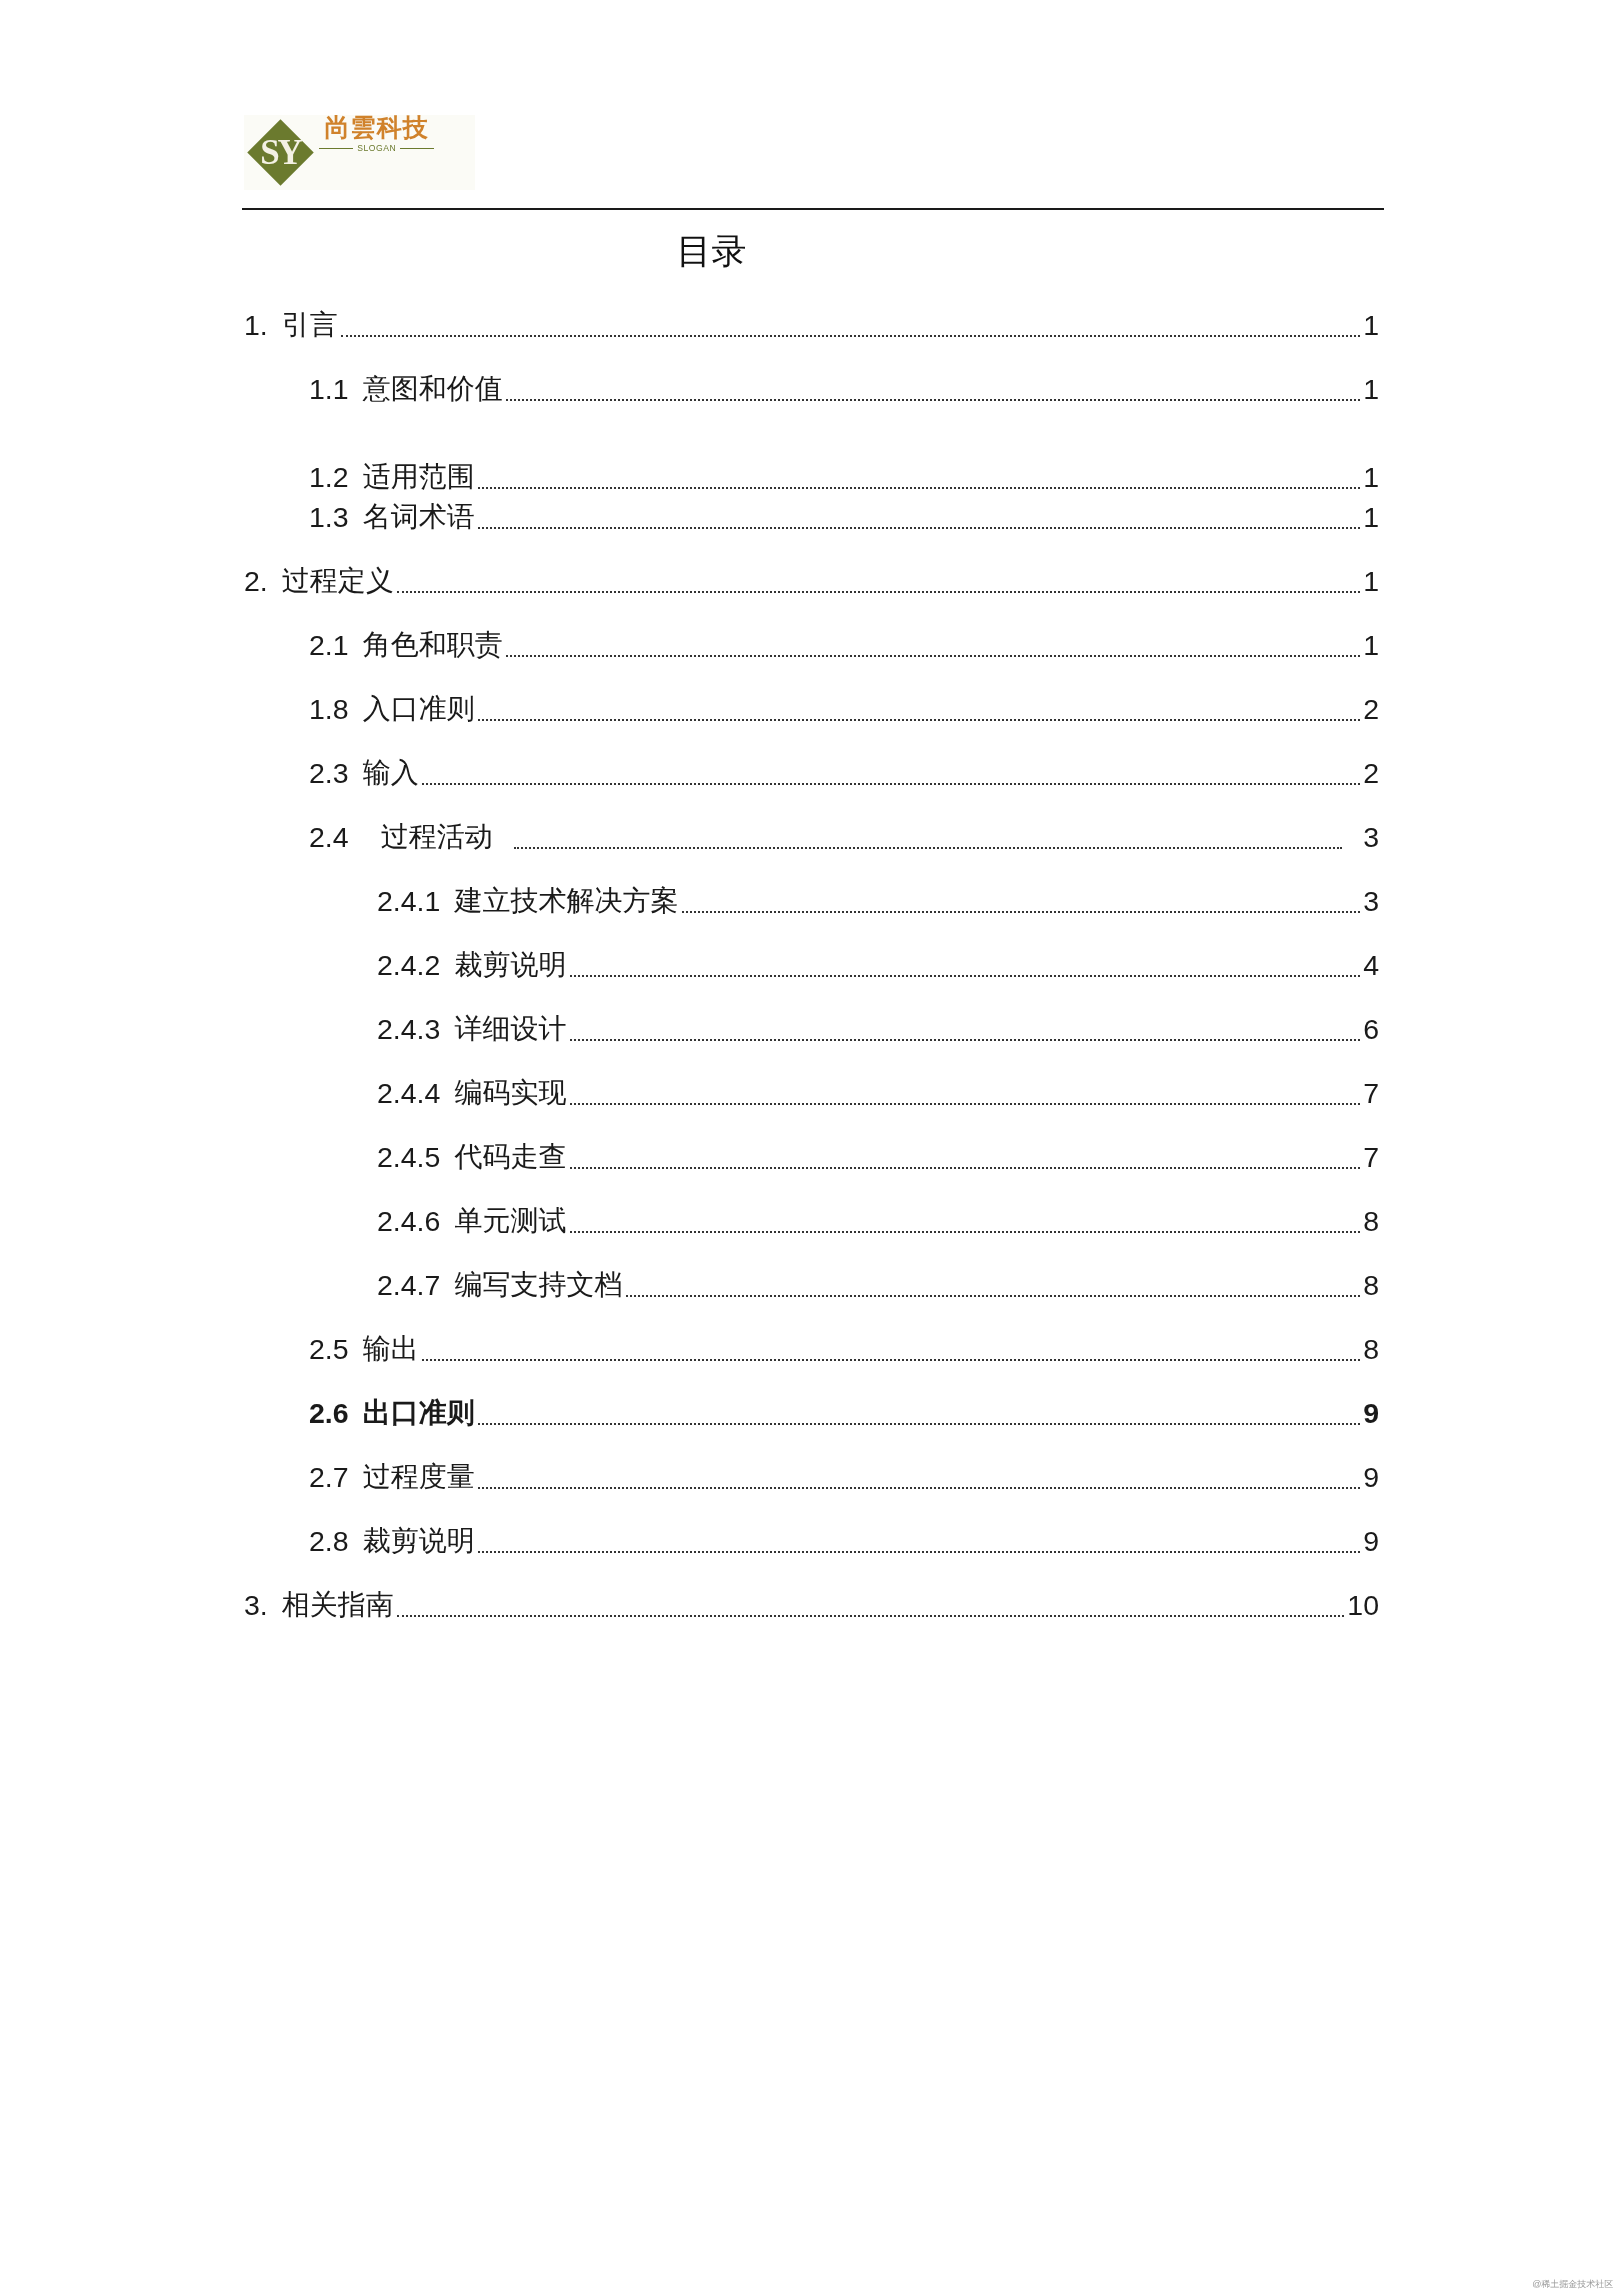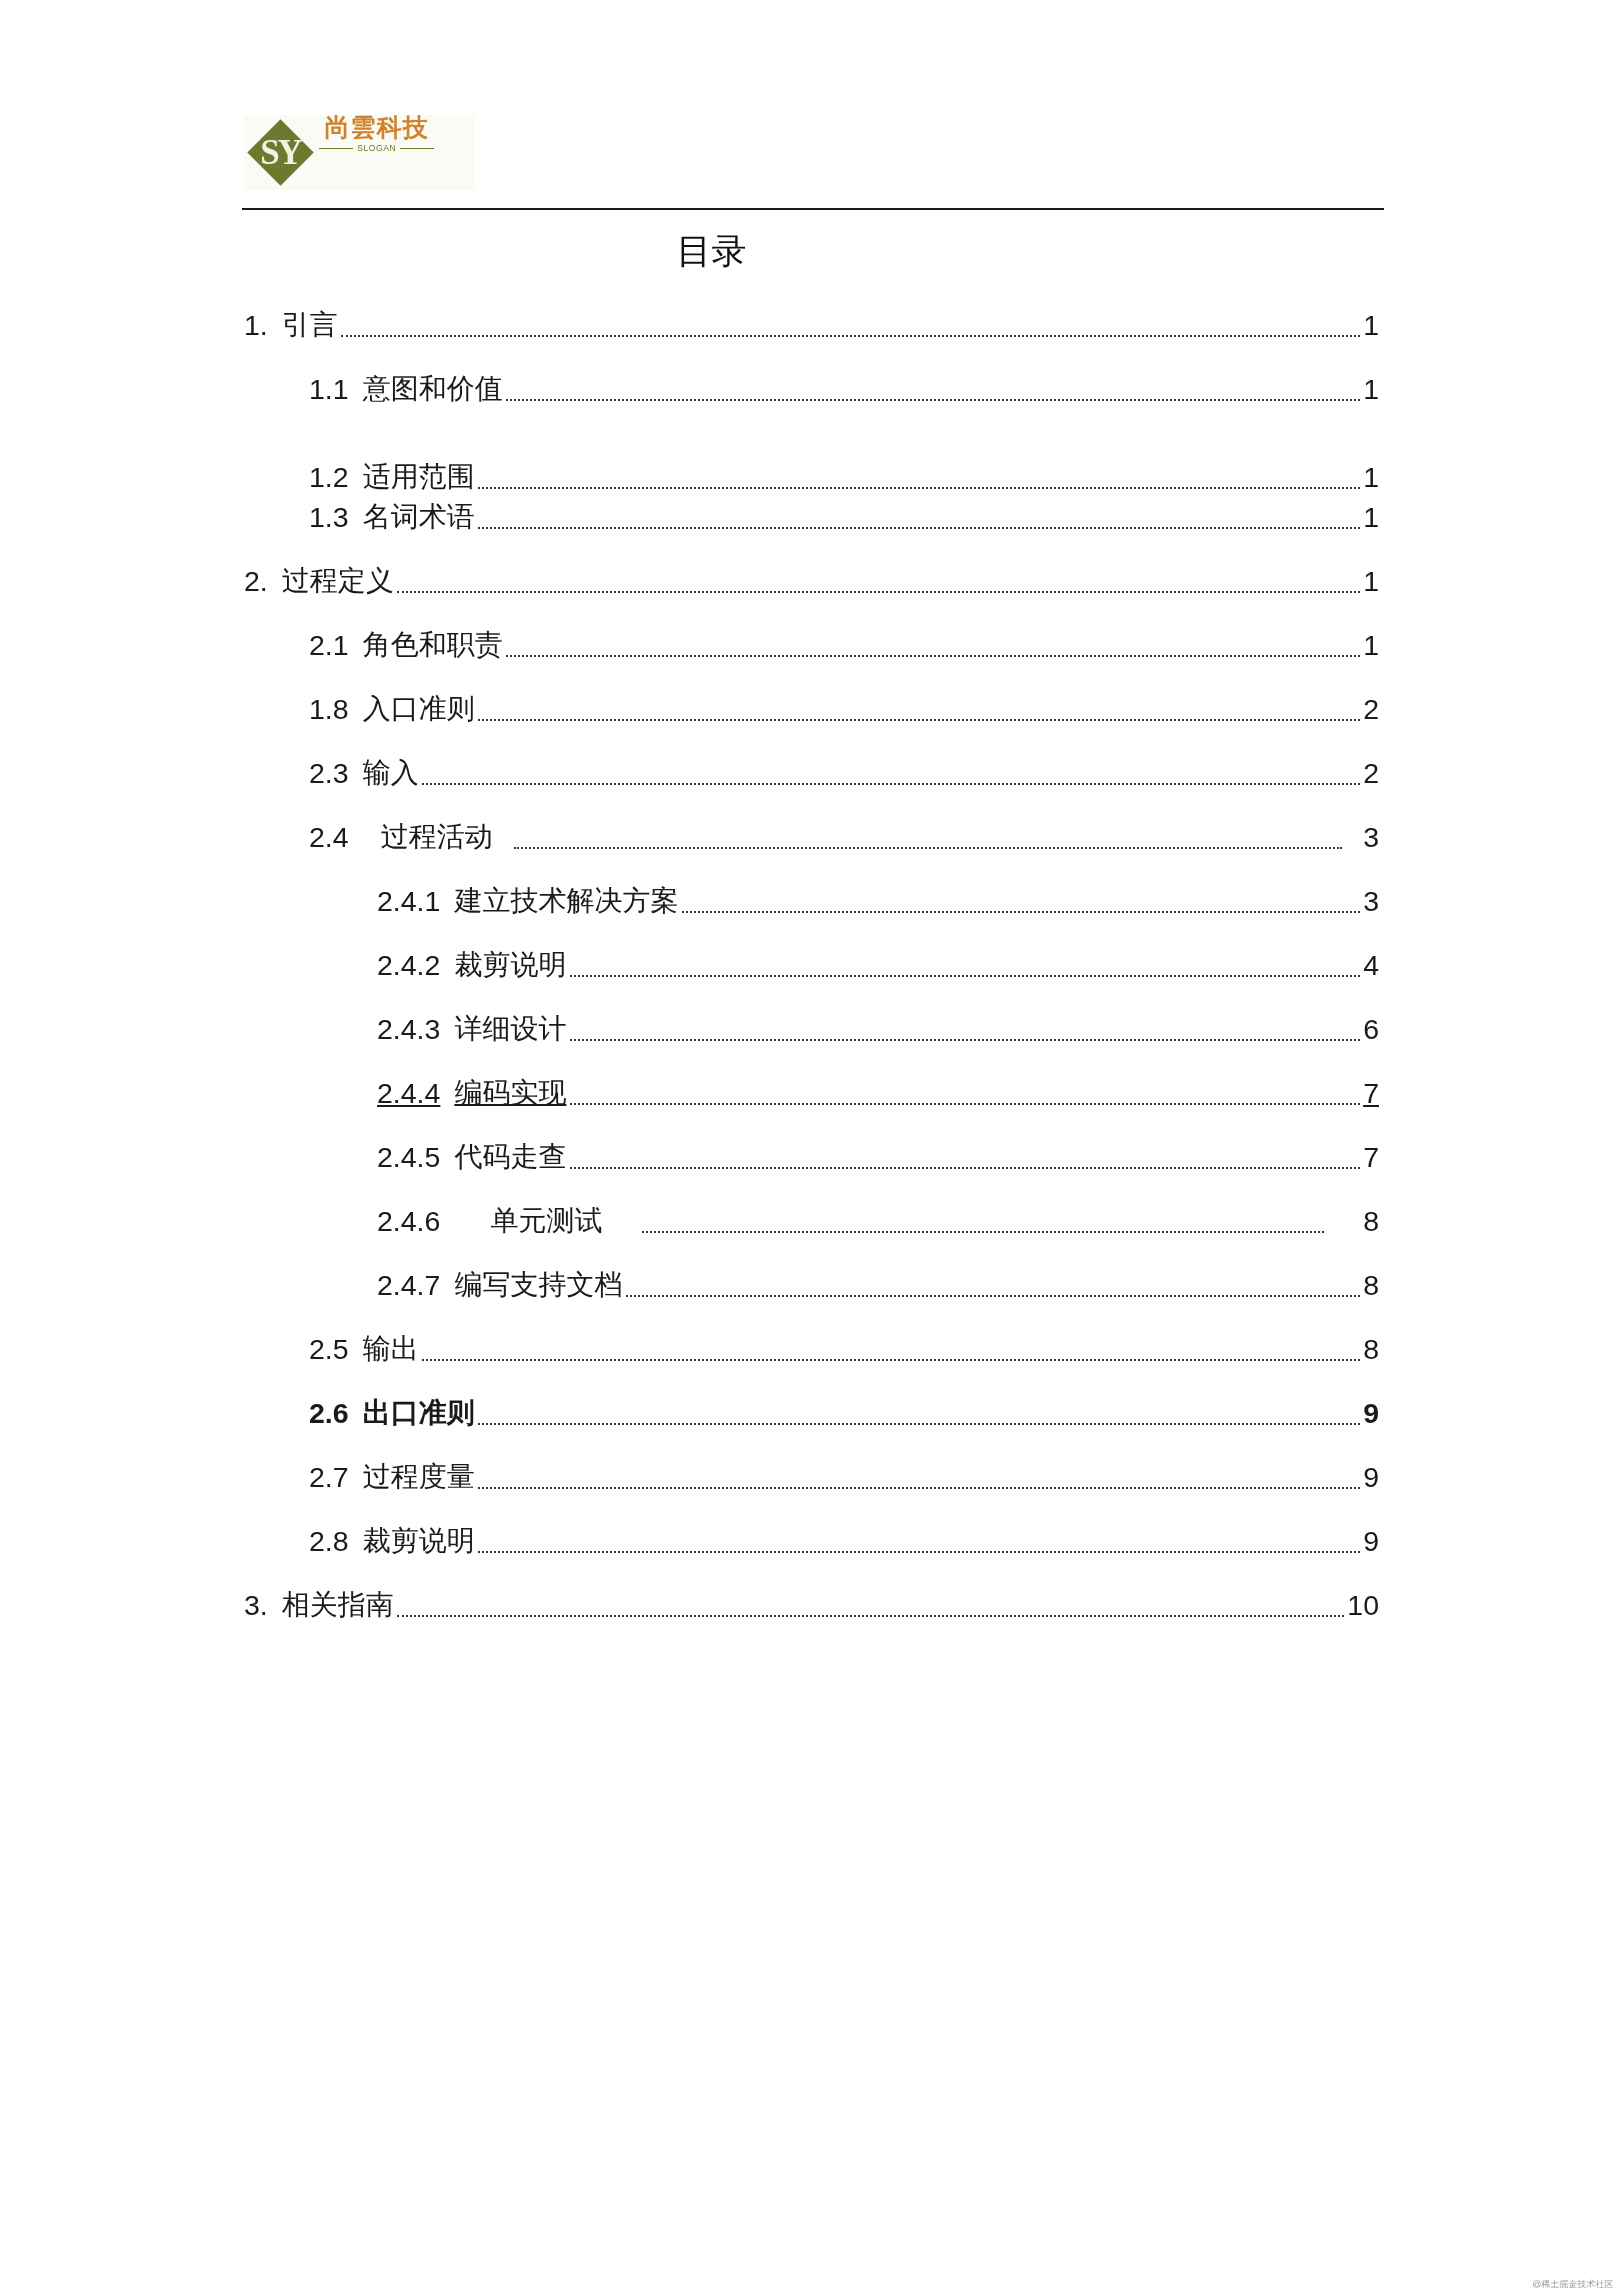--- a/index.html
+++ b/index.html
@@ -120,33 +120,33 @@
       <span class="toc-text">裁剪说明</span>
       <span class="toc-dots"></span>
       <span class="toc-page">4</span>
     </div>
     <div class="toc-row" style="top: 704px; padding-left: 133px;">
       <span class="toc-num">2.4.3</span>
       <span class="toc-text">详细设计</span>
       <span class="toc-dots"></span>
       <span class="toc-page">6</span>
     </div>
-    <div class="toc-row" style="top: 768px; padding-left: 133px; text-decoration: underline;">
+    <div class="toc-row" style="top: 768px; padding-left: 133px;">
       <span class="toc-num">2.4.4</span>
       <span class="toc-text">编码实现</span>
       <span class="toc-dots"></span>
       <span class="toc-page">7</span>
     </div>
     <div class="toc-row" style="top: 832px; padding-left: 133px;">
       <span class="toc-num">2.4.5</span>
       <span class="toc-text">代码走查</span>
       <span class="toc-dots"></span>
       <span class="toc-page">7</span>
     </div>
-    <div class="toc-row" style="top: 896px; padding-left: 133px; gap: 36px;">
+    <div class="toc-row" style="top: 896px; padding-left: 133px;">
       <span class="toc-num">2.4.6</span>
       <span class="toc-text">单元测试</span>
       <span class="toc-dots"></span>
       <span class="toc-page">8</span>
     </div>
     <div class="toc-row" style="top: 960px; padding-left: 133px;">
       <span class="toc-num">2.4.7</span>
       <span class="toc-text">编写支持文档</span>
       <span class="toc-dots"></span>
       <span class="toc-page">8</span>

